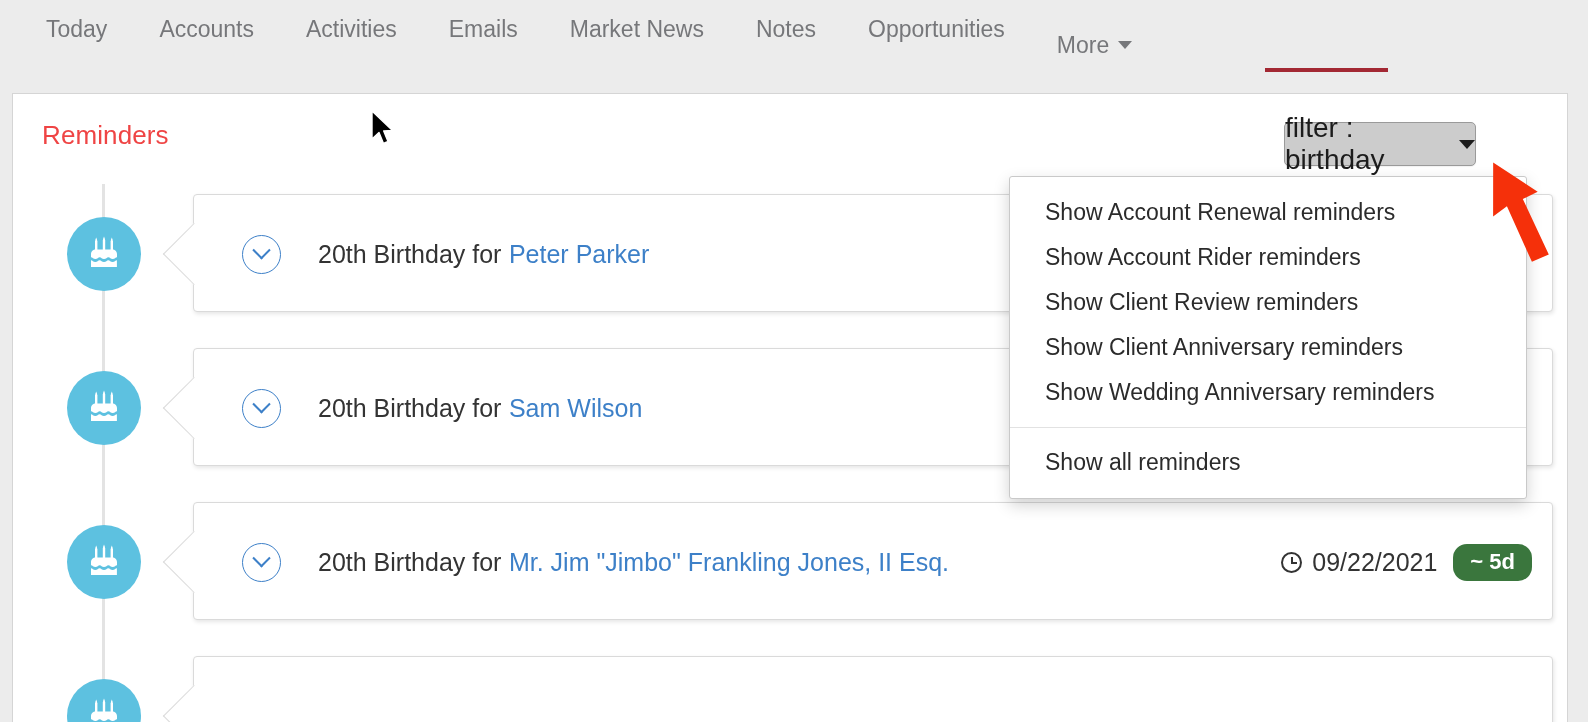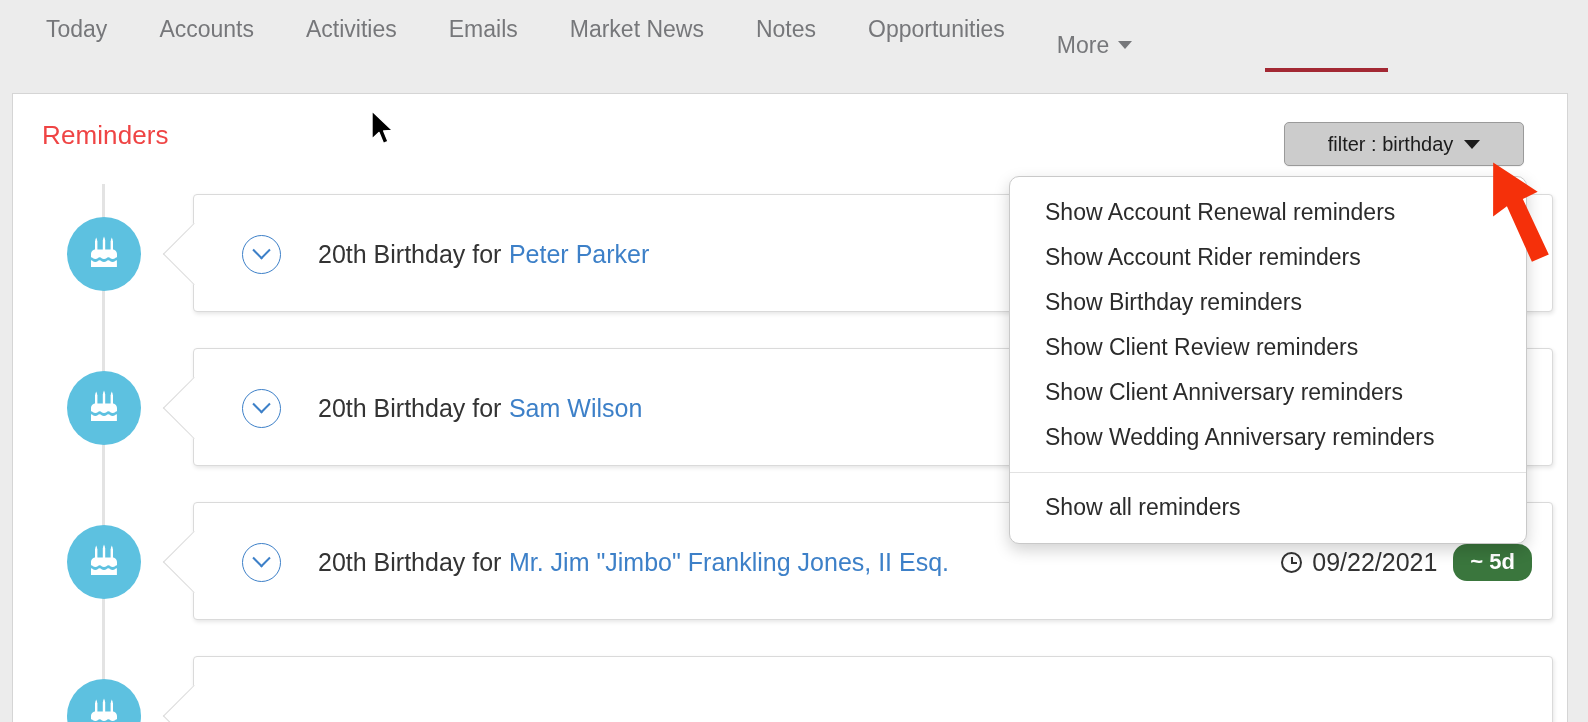--- a/index.html
+++ b/index.html
@@ -74,48 +74,48 @@
     left: 29px; top: 26px;
     font-size: 26px;
     color: #ef4444;
     letter-spacing: 0.1px;
   }
 
   
   .filter-btn {
     position: absolute;
     left: 1271px; top: 28px;
-    width: 240px; height: 44px;
+    width: 192px; height: 44px;
     background: #cccccc;
     border: 1px solid #9a9a9a;
     border-radius: 5px;
     display: flex;
     align-items: center;
     justify-content: center;
     gap: 11px;
     cursor: pointer;
-    font-size: 20px;
+    font-size: 28px;
     color: #1c1c1c;
     box-shadow: 0 1px 1px rgba(0,0,0,0.06);
   }
   .filter-btn .caret-down {
     border-top-color: #1c1c1c;
     border-left-width: 8px;
     border-right-width: 8px;
     border-top-width: 9px;
   }
 
   
   .dropdown {
     position: absolute;
     left: 996px; top: 82px;
     width: 518px;
     background: #ffffff;
     border: 1px solid #c9c9c9;
-    border-radius: 10px;
+    border-radius: 3px;
     box-shadow: 0 6px 16px rgba(0,0,0,0.18);
     padding: 13px 0 13px 0;
     z-index: 60;
   }
   .dd-item {
     font-size: 23px;
     color: #2b2b2b;
     padding: 9px 0 9px 35px;
     white-space: nowrap;
     cursor: pointer;
@@ -330,23 +330,20 @@
       <span>filter : birthday</span>
       <span class="caret-down"></span>
     </div>
 
     <div class="dropdown">
       <div class="dd-item">
         <span>Show Account Renewal reminders</span>
       </div>
       <div class="dd-item">
         <span>Show Account Rider reminders</span>
-      </div>
-      <div class="dd-item">
-        <span>Show Birthday reminders</span>
       </div>
       <div class="dd-item">
         <span>Show Client Review reminders</span>
       </div>
       <div class="dd-item">
         <span>Show Client Anniversary reminders</span>
       </div>
       <div class="dd-item">
         <span>Show Wedding Anniversary reminders</span>
       </div>

